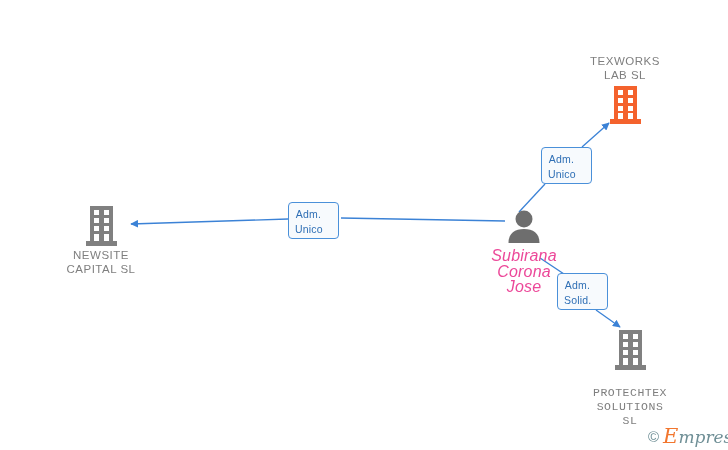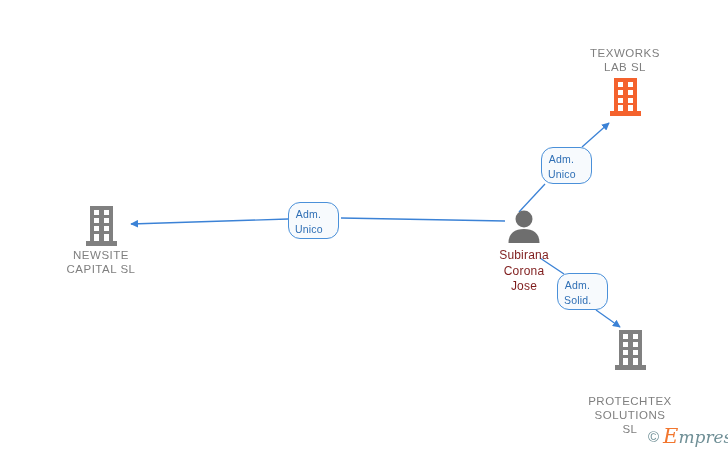--- a/index.html
+++ b/index.html
@@ -29,40 +29,42 @@
   .node {
     position: absolute;
     text-align: center;
   }
   .node-label {
     font-size: 11.5px;
     line-height: 14px;
     color: #808080;
     letter-spacing: 0.5px;
     white-space: pre-line;
+    margin-top: 8px;
   }
   .node-label.company {
     color: #7f7f7f;
   }
   .node-label.person {
-    color: #7f1d1d;
+    color: #ec4899;
     letter-spacing: 0.2px;
-    font-size: 12px;
+    font-size: 16px;
     line-height: 15.5px;
+    font-style: italic;
   }
   .icon-wrap {
     display: block;
     margin: 0 auto;
   }
   
   .rel-tag {
     position: absolute;
     box-sizing: border-box;
     border: 1px solid #4a90d9;
-    border-radius: 12px;
+    border-radius: 4px;
     background: #f7fafd;
     color: #2f6fb5;
     font-size: 10.5px;
     line-height: 15px;
     text-align: center;
     padding: 4px 16px 4px 6px;
     white-space: pre-line;
     letter-spacing: 0.2px;
   }
   .watermark {
@@ -160,21 +162,21 @@
       <rect x="0" y="35" width="31" height="5" fill="#808080"></rect>
       <rect x="8" y="4" width="5" height="5" fill="#ffffff"></rect>
       <rect x="18" y="4" width="5" height="5" fill="#ffffff"></rect>
       <rect x="8" y="12" width="5" height="5" fill="#ffffff"></rect>
       <rect x="18" y="12" width="5" height="5" fill="#ffffff"></rect>
       <rect x="8" y="20" width="5" height="5" fill="#ffffff"></rect>
       <rect x="18" y="20" width="5" height="5" fill="#ffffff"></rect>
       <rect x="8" y="28" width="5" height="7" fill="#ffffff"></rect>
       <rect x="18" y="28" width="5" height="7" fill="#ffffff"></rect>
     </svg>
-    <div class="node-label company" style="margin-top:24px;">PROTECHTEX
+    <div class="node-label company" style="margin-top:16px;font-family:Liberation Mono, monospace;">PROTECHTEX
 SOLUTIONS
 SL</div>
   </div>
 
   <div class="rel-tag" style="left:541px; top:147px; width:51px; height:37px;">Adm.
 Unico</div>
 
   <div class="rel-tag" style="left:288px; top:202px; width:51px; height:37px;">Adm.
 Unico</div>
 

